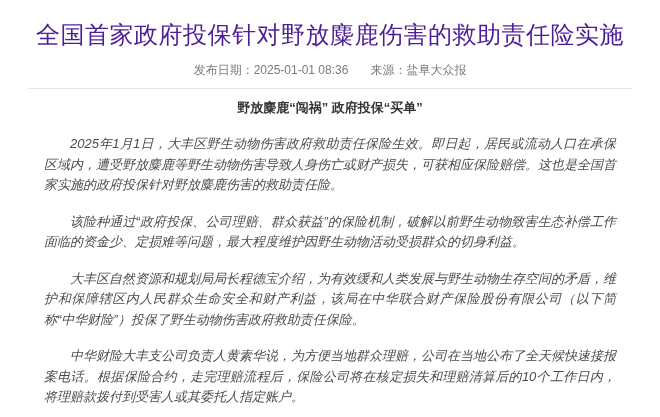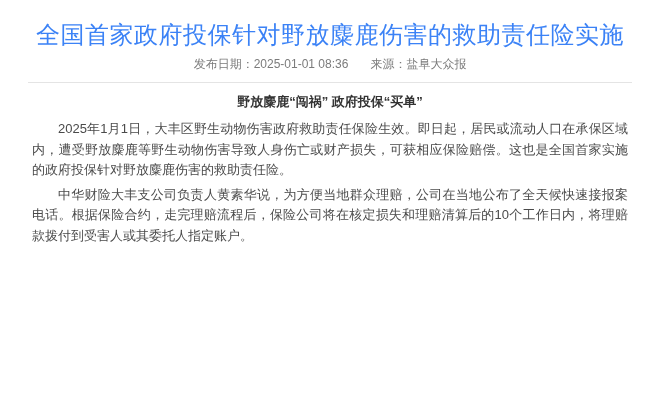--- a/index.html
+++ b/index.html
@@ -16,25 +16,25 @@
     height: 417px;
     padding: 14px 28px 0 28px;
     background: #ffffff;
   }
   .article-title {
     margin: 6px 0 0 0;
     text-align: center;
     font-size: 24px;
     line-height: 30px;
     font-weight: 500;
-    color: #3b82f6;
+    color: #4c1d95;
     letter-spacing: 0.5px;
   }
   .meta-line {
-    margin-top: 7px;
+    margin-top: 13px;
     text-align: center;
     font-size: 12px;
     color: #7b7b7b;
     line-height: 14px;
   }
   .meta-line .source-group { margin-left: 22px; }
   .divider {
     border: none;
     border-top: 1px solid #e4e4e4;
     margin: 11px 0 0 0;
@@ -43,41 +43,44 @@
   .article-body { margin-top: 8px; }
   .article-subtitle {
     margin: 0 0 7px 0;
     text-align: center;
     font-size: 13px;
     line-height: 21px;
     font-weight: bold;
     color: #333333;
   }
   .article-body p {
-    margin: 4px;
+    margin: 16px;
     font-size: 13px;
     line-height: 20.5px;
     color: #4a4a4a;
     text-align: justify;
     text-indent: 2em;
+    font-style: italic;
   }
 </style>
 </head>
 <body>
 
 <div class="page">
 
   <h1 class="article-title">全国首家政府投保针对野放麋鹿伤害的救助责任险实施</h1>
 
   <div class="meta-line">
     <span class="date-group"><span>发布日期：</span><span>2025-01-01 08:36</span></span><span class="source-group"><span>来源：</span><span>盐阜大众报</span></span>
   </div>
 
   <hr class="divider">
 
   <div class="article-body">
     <div class="article-subtitle">野放麋鹿“闯祸” 政府投保“买单”</div>
 
     <p>2025年1月1日，大丰区野生动物伤害政府救助责任保险生效。即日起，居民或流动人口在承保区域内，遭受野放麋鹿等野生动物伤害导致人身伤亡或财产损失，可获相应保险赔偿。这也是全国首家实施的政府投保针对野放麋鹿伤害的救助责任险。</p>
+    <p>该险种通过“政府投保、公司理赔、群众获益”的保险机制，破解以前野生动物致害生态补偿工作面临的资金少、定损难等问题，最大程度维护因野生动物活动受损群众的切身利益。</p>
+    <p>大丰区自然资源和规划局局长程德宝介绍，为有效缓和人类发展与野生动物生存空间的矛盾，维护和保障辖区内人民群众生命安全和财产利益，该局在中华联合财产保险股份有限公司（以下简称“中华财险”）投保了野生动物伤害政府救助责任保险。</p>
     <p>中华财险大丰支公司负责人黄素华说，为方便当地群众理赔，公司在当地公布了全天候快速接报案电话。根据保险合约，走完理赔流程后，保险公司将在核定损失和理赔清算后的10个工作日内，将理赔款拨付到受害人或其委托人指定账户。</p>
   </div>
 
 </div>
 
 </body></html>

